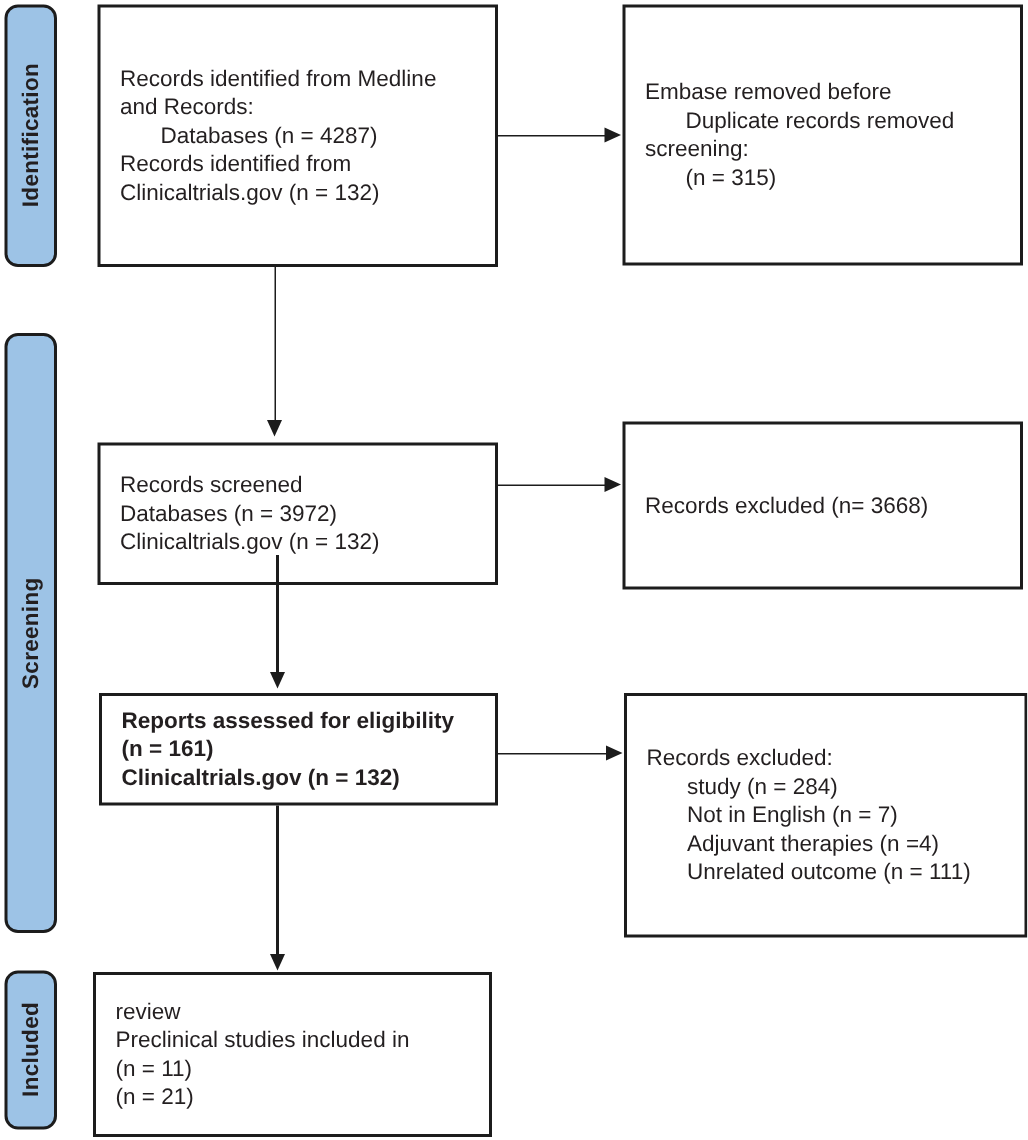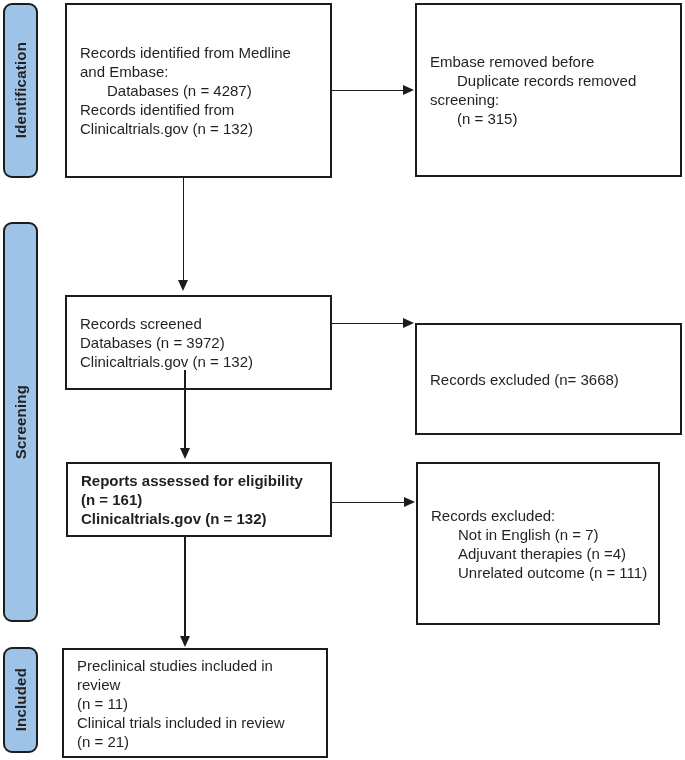--- a/index.html
+++ b/index.html
@@ -57,59 +57,59 @@
   </div>
   <div class="stage" style="left:3px; top:222px; width:35px; height:400px;">
     <span class="stage-text">Screening</span>
   </div>
   <div class="stage" style="left:3px; top:647px; width:35px; height:106px;">
     <span class="stage-text">Included</span>
   </div>
 
   <div class="box" style="left:65px; top:3px; width:267px; height:175px;">
       <div class="line"><span>Records identified from Medline</span></div>
-      <div class="line"><span>and Embase:</span></div>
+      <div class="line"><span>and Records:</span></div>
       <div class="line indent"><span>Databases (n = 4287)</span></div>
       <div class="line"><span>Records identified from</span></div>
       <div class="line"><span>Clinicaltrials.gov (n = 132)</span></div>
     </div>
 
   <div class="box" style="left:65px; top:295px; width:267px; height:95px;">
       <div class="line"><span>Records screened</span></div>
       <div class="line"><span>Databases (n = 3972)</span></div>
       <div class="line"><span>Clinicaltrials.gov (n = 132)</span></div>
     </div>
 
   <div class="box" style="left:66px; top:462px; width:266px; height:75px;font-weight:bold;">
       <div class="line"><span>Reports assessed for eligibility</span></div>
       <div class="line"><span>(n = 161)</span></div>
       <div class="line"><span>Clinicaltrials.gov (n = 132)</span></div>
     </div>
 
   <div class="box" style="left:62px; top:648px; width:266px; height:110px;">
+      <div class="line"><span>review</span></div>
       <div class="line"><span>Preclinical studies included in</span></div>
-      <div class="line"><span>review</span></div>
       <div class="line"><span>(n = 11)</span></div>
-      <div class="line"><span>Clinical trials included in review</span></div>
       <div class="line"><span>(n = 21)</span></div>
     </div>
 
   <div class="box" style="left:415px; top:3px; width:267px; height:174px;">
       <div class="line"><span>Embase removed </span><span class="italic">before</span></div>
       <div class="line indent"><span>Duplicate records removed</span></div>
       <div class="line"><span class="italic">screening</span><span>:</span></div>
       <div class="line indent"><span>(n = 315)</span></div>
     </div>
 
-  <div class="box" style="left:415px; top:281px; width:267px; height:112px;margin-top:42px;">
+  <div class="box" style="left:415px; top:281px; width:267px; height:112px;">
       <div class="line"><span>Records excluded (n= 3668)</span></div>
     </div>
 
-  <div class="box" style="left:416px; top:462px; width:244px; height:163px;">
+  <div class="box" style="left:416px; top:462px; width:269px; height:163px;">
       <div class="line"><span>Records excluded:</span></div>
+      <div class="line indent"><span>study (n = 284)</span></div>
       <div class="line indent"><span>Not in English (n = 7)</span></div>
       <div class="line indent"><span>Adjuvant therapies (n =4)</span></div>
       <div class="line indent"><span>Unrelated outcome (n = 111)</span></div>
     </div>
 
   <div class="arrow arrow-v" style="left:182.5px; top:178px; height:103px;">
     <span class="head-down"></span>
   </div>
   <div class="arrow arrow-v" style="left:184px; top:370px; height:79px;">
     <span class="head-down"></span>

